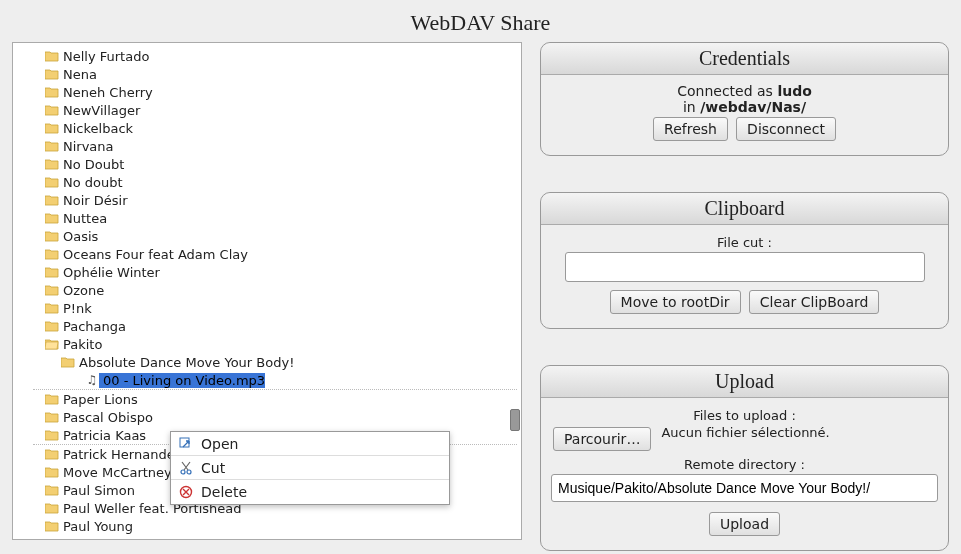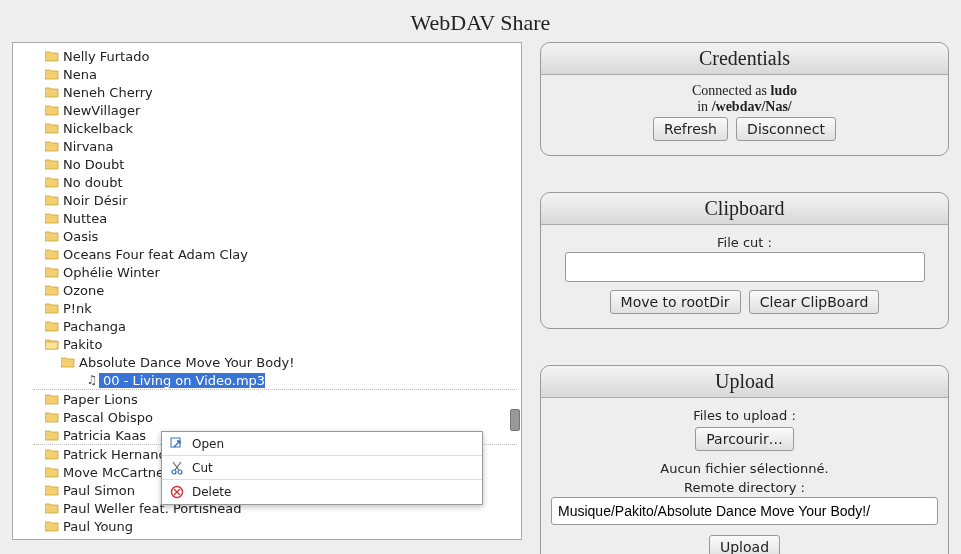--- a/index.html
+++ b/index.html
@@ -63,21 +63,21 @@
     font-size: 12px; line-height: 14px;
     color: #555;
   }
   .dashed-row {
     border-top: 1px dotted #bbb;
     margin-left: 20px;
     margin-right: 4px;
   }
   .tree-row.selected .lbl {
     background: #3874d6;
-    color: #ffffff;
+    color: #000000;
   }
   .scrollbar-handle {
     position: absolute;
     top: 366px;
     right: 1px;
     width: 10px; height: 22px;
     background: #999;
     border: 1px solid #777;
     border-radius: 2px;
   }
@@ -121,37 +121,37 @@
     width: 100%;
     height: 28px;
     border: 1px solid #999;
     border-radius: 3px;
     background: #fff;
     padding: 5px 6px;
     font-size: 14px;
     text-align: left;
   }
   .text-input.tall { height: 30px; }
-  .conn-line { font-size: 14px; font-family: Liberation Serif, serif; }
+  .conn-line { font-size: 14px; }
   .conn-line .bold { font-weight: bold; }
   .small-label { font-size: 13px; margin: 2px 0; }
   .file-chooser-row {
-    display: flex; align-items: center; justify-content: flex-start;
-    gap: 8px; margin: 2px 0 4px 0; flex-direction: column;
+    display: flex; justify-content: flex-start;
+    gap: 8px; margin: 2px 0 4px 0;
   }
   
   .ctx-menu {
     position: absolute;
-    left: 148px; top: 388px;
-    width: 322px;
+    left: 157px; top: 388px;
+    width: 280px;
     background: #fff;
     border: 1px solid #999;
     box-shadow: 0 2px 6px rgba(0,0,0,.25);
     z-index: 50;
-    font-size: 12px;
+    font-size: 14px;
   }
   .ctx-item {
     display: flex; align-items: center;
     height: 24px;
     padding: 0 8px 0 6px;
     border-bottom: 1px solid #ddd;
     cursor: pointer;
   }
   .ctx-item:last-child { border-bottom: none; }
   .ctx-icon {

